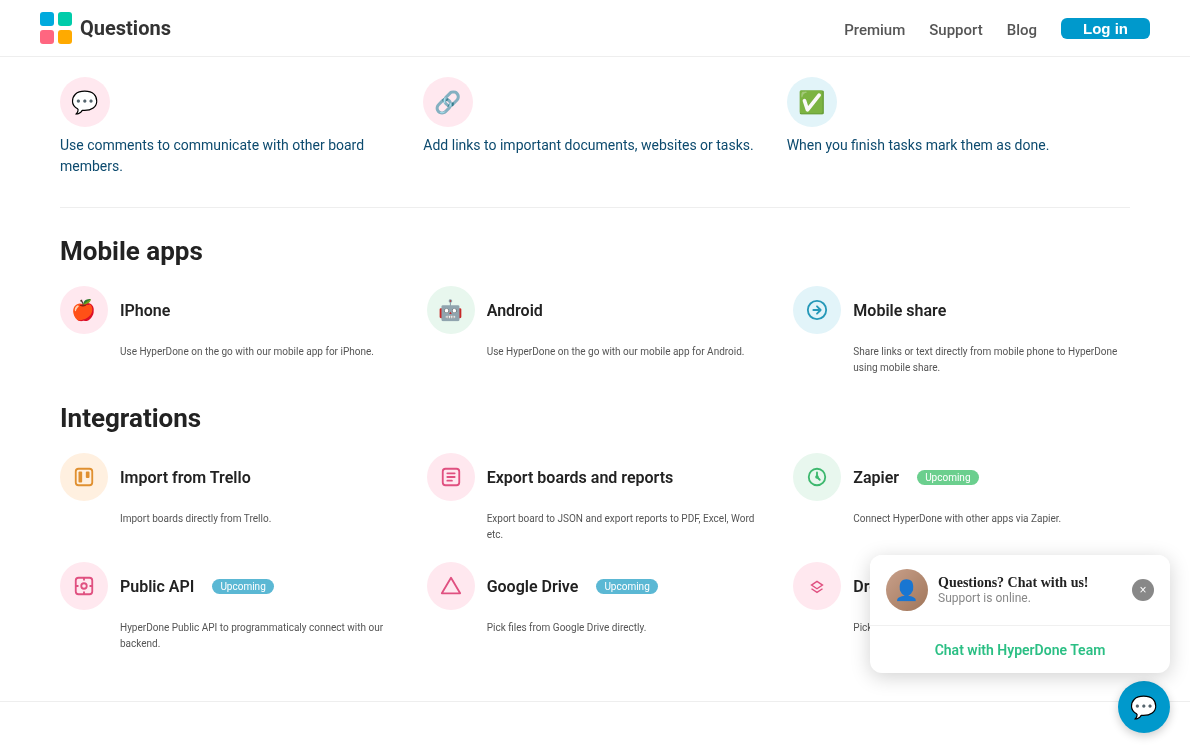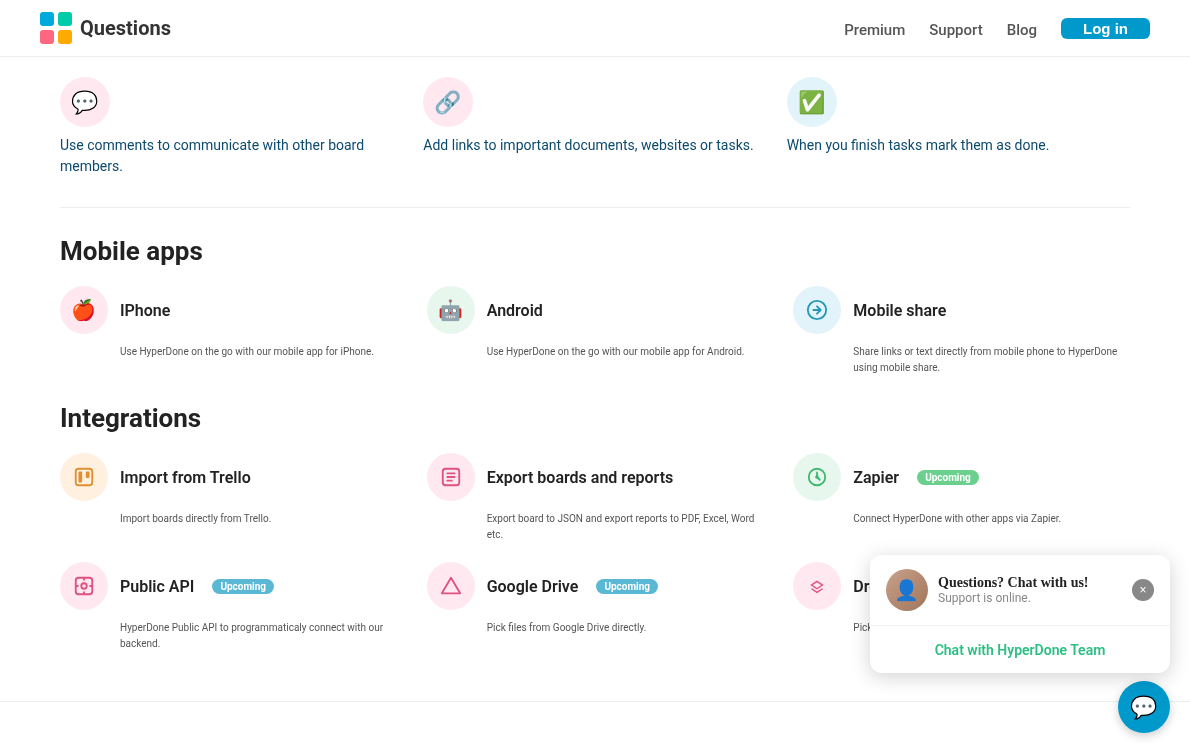--- a/index.html
+++ b/index.html
@@ -125,21 +125,21 @@
     .card-title {
       font-size: 16px;
       font-weight: 600;
       color: #222;
     }
     .badge-upcoming {
       display: inline-block;
       background: #6bcf8e;
       color: #fff;
       font-size: 10px;
-      font-weight: 700;
+      font-weight: 400;
       padding: 2px 8px;
       border-radius: 10px;
       margin-left: 6px;
       vertical-align: middle;
     }
     .badge-upcoming-blue {
       background: #5bb8d4;
     }
     .badge-upcoming-orange {
       background: #f4a830;

